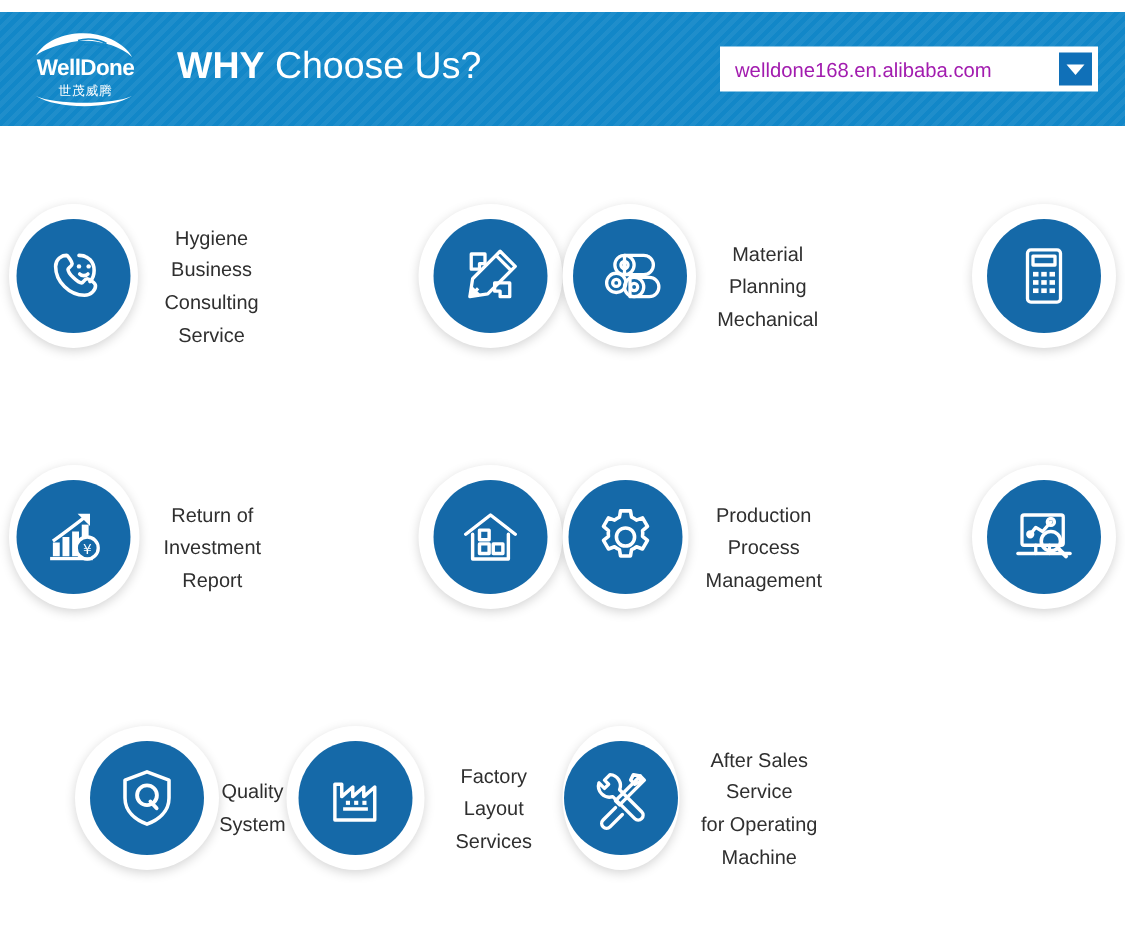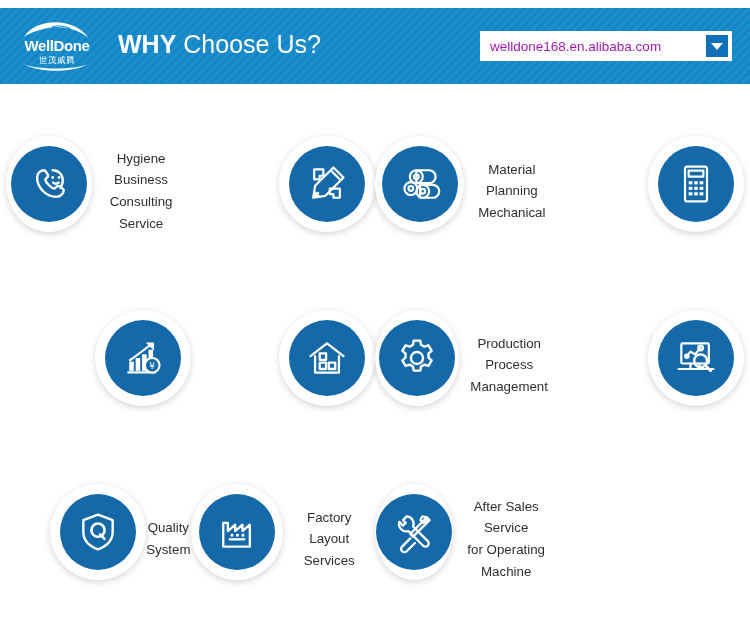--- a/index.html
+++ b/index.html
@@ -309,20 +309,22 @@
             <rect x="30" y="15" width="5" height="23"></rect>
             <rect x="7" y="38.5" width="31" height="2.4"></rect>
           </g>
           <path d="M9 27 C16 22, 24 16, 33 9" fill="none" stroke="#ffffff" stroke-width="2.4"></path>
           <path d="M27 7 h9 v9 z" fill="#ffffff"></path>
           <circle cx="34" cy="32" r="8" fill="#1569a8" stroke="#ffffff" stroke-width="2.4"></circle>
           <text x="34" y="36" font-size="10" font-family="DejaVu Sans, sans-serif" fill="#ffffff" text-anchor="middle">¥</text>
         </svg>
       </div>
     </div>
+    <div class="cell-label">Return of
+Investment Report</div>
   </div>
 
   <div class="cell">
     <div class="icon-wrap">
       <div class="icon-circle">
         <svg viewBox="0 0 48 48">
           <g fill="none" stroke="#ffffff" stroke-width="2.5" stroke-linejoin="round" stroke-linecap="round">
             <path d="M6 22 L24 8 L42 22"></path>
             <path d="M11 22 v18 h26 v-18"></path>
             <rect x="16" y="19" width="7" height="7"></rect>

